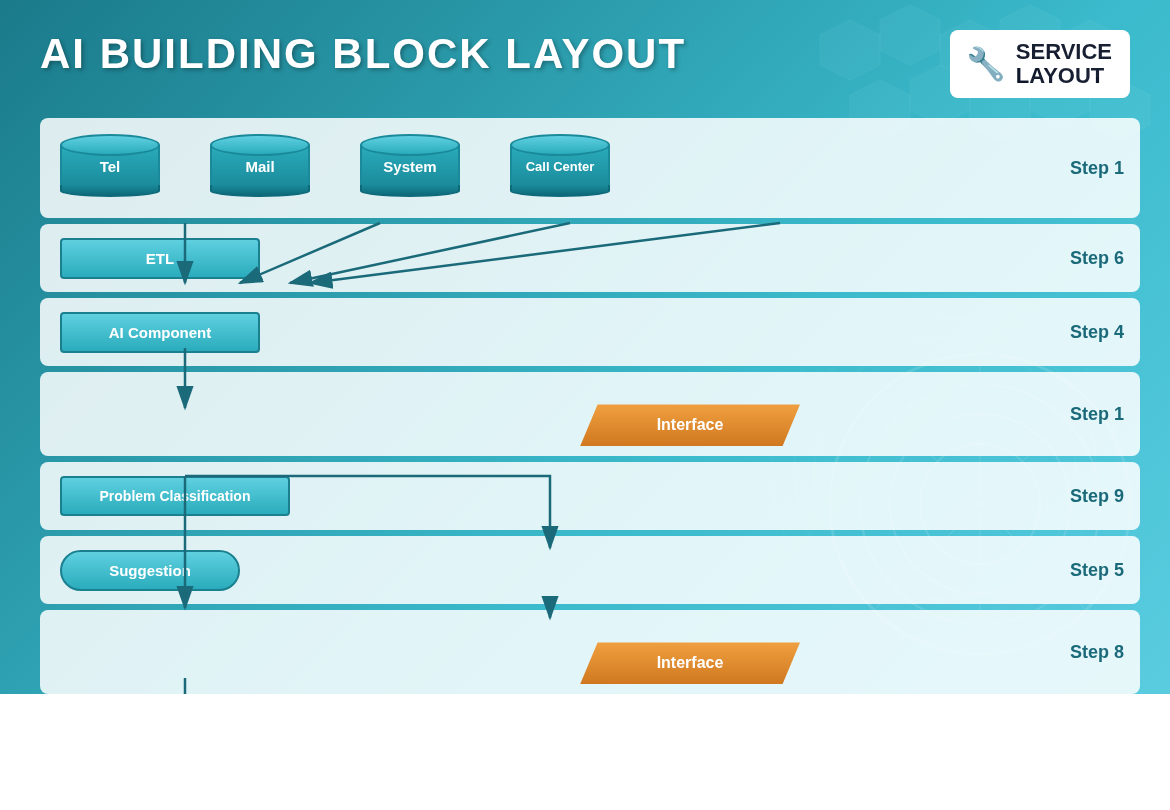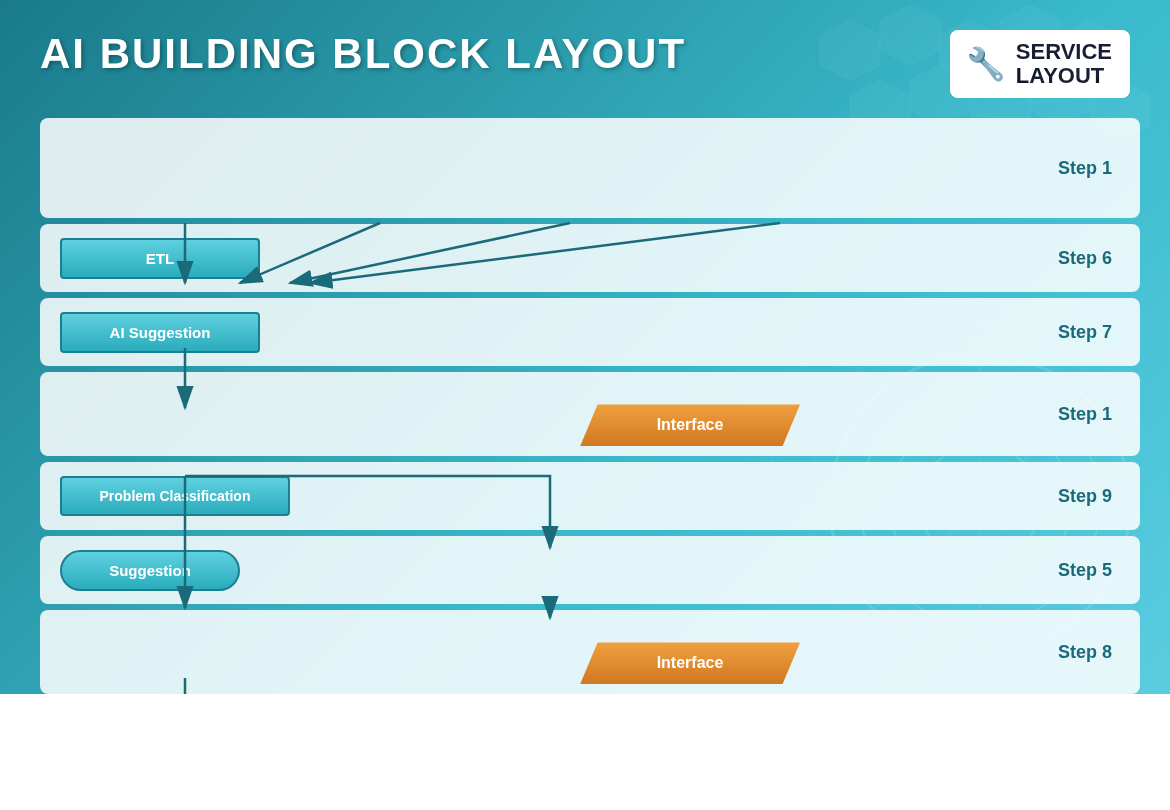--- a/index.html
+++ b/index.html
@@ -106,21 +106,21 @@
       align-items: center;
       background: rgba(255,255,255,0.85);
       border-radius: 8px;
       padding: 10px 20px;
       min-height: 68px;
       position: relative;
     }
 
     .step-label {
       position: absolute;
-      right: 28px;
+      right: 16px;
       color: #1a6a7a;
       font-size: 18px;
       font-weight: 700;
     }
 
     
     .step-row-1 {
       padding: 15px 20px;
       min-height: 100px;
     }
@@ -317,35 +317,64 @@
         <line x1="510" y1="495" x2="510" y2="500" stroke="#1a6a7a" stroke-width="2.5" marker-end="url(#arrowhead)"></line>
 
         <line x1="145" y1="560" x2="145" y2="615" stroke="#1a6a7a" stroke-width="2.5" marker-end="url(#arrowhead)"></line>
 
         <polyline points="330,643 510,643 510,695" stroke="#1a6a7a" stroke-width="2.5" fill="none" marker-end="url(#arrowhead)"></polyline>
       </svg>
 
       <div class="steps-container">
 
         <div class="step-row step-row-1">
+          <div class="row-content">
+            <div class="data-sources">
+
+              <div class="cylinder">
+                <div class="cylinder-top"></div>
+                <div class="cylinder-body">Tel</div>
+                <div class="cylinder-bottom"></div>
+              </div>
+
+              <div class="cylinder">
+                <div class="cylinder-top"></div>
+                <div class="cylinder-body">Mail</div>
+                <div class="cylinder-bottom"></div>
+              </div>
+
+              <div class="cylinder">
+                <div class="cylinder-top"></div>
+                <div class="cylinder-body">System</div>
+                <div class="cylinder-bottom"></div>
+              </div>
+
+              <div class="cylinder">
+                <div class="cylinder-top"></div>
+                <div class="cylinder-body" style="font-size:13px;">Call Center</div>
+                <div class="cylinder-bottom"></div>
+              </div>
+
+            </div>
+          </div>
           <span class="step-label">Step 1</span>
         </div>
 
         <div class="step-row">
           <div class="row-content">
             <div class="box box-wide">ETL</div>
           </div>
           <span class="step-label">Step 6</span>
         </div>
 
         <div class="step-row">
           <div class="row-content">
-            <div class="box box-wide">AI Suggestion</div>
-          </div>
-          <span class="step-label">Step 7</span>
+            <div class="box box-wide">AI Component</div>
+          </div>
+          <span class="step-label">Step 4</span>
         </div>
 
         <div class="step-row">
           <div class="row-content" style="justify-content: center; padding-left: 200px;">
             <div class="parallelogram">Interface</div>
           </div>
           <span class="step-label">Step 1</span>
         </div>
 
         <div class="step-row">

